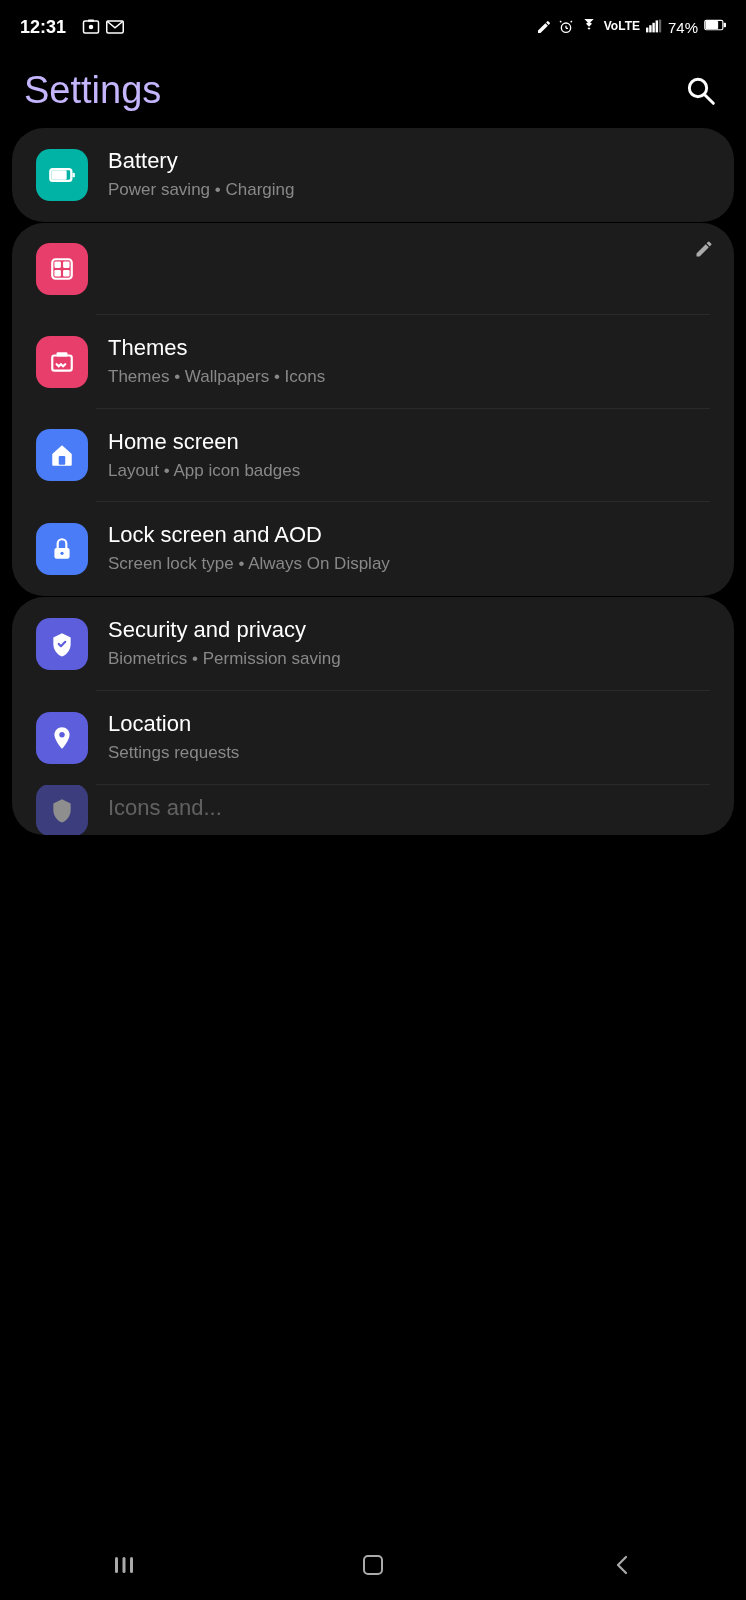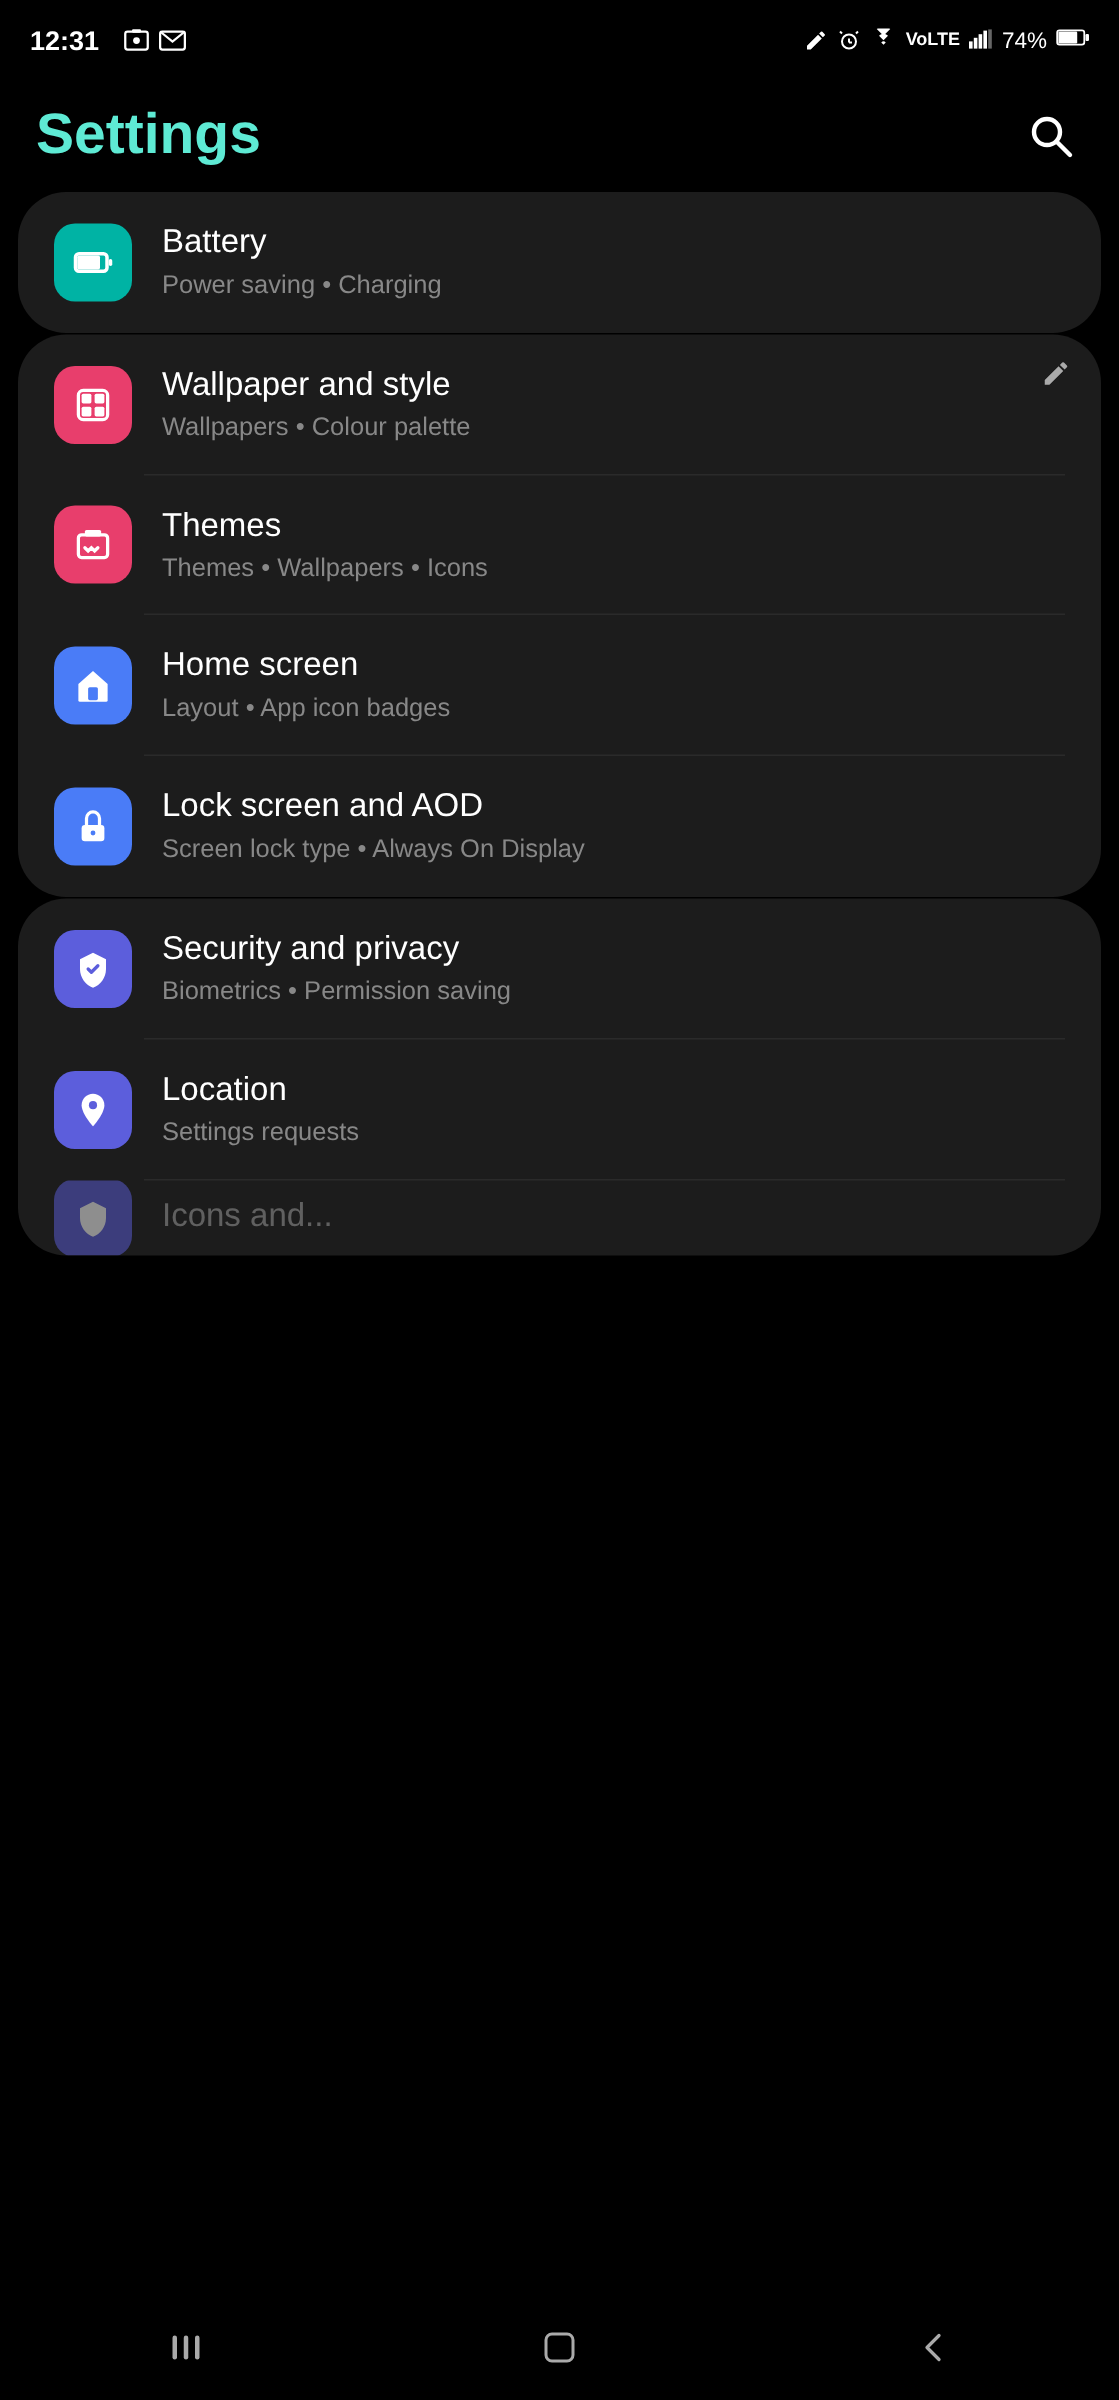--- a/index.html
+++ b/index.html
@@ -50,22 +50,22 @@
     
     .header {
       display: flex;
       justify-content: space-between;
       align-items: center;
       padding: 18px 24px 16px 24px;
     }
 
     .header-title {
       font-size: 38px;
-      font-weight: 700;
-      color: #5eead4;
+      font-weight: 400;
+      color: #c4b5fd;
     }
 
     .search-icon-btn {
       width: 44px;
       height: 44px;
       display: flex;
       align-items: center;
       justify-content: center;
       cursor: pointer;
     }
@@ -275,24 +275,20 @@
   <div class="settings-item">
     <div class="item-icon icon-pink">
       <svg width="26" height="26" viewBox="0 0 24 24" fill="white">
         <rect x="3" y="3" width="18" height="18" rx="3" fill="none" stroke="white" stroke-width="2"></rect>
         <rect x="5" y="5" width="6" height="6" rx="1" fill="white"></rect>
         <rect x="13" y="5" width="6" height="6" rx="1" fill="white"></rect>
         <rect x="5" y="13" width="6" height="6" rx="1" fill="white"></rect>
         <rect x="13" y="13" width="6" height="6" rx="1" fill="white"></rect>
       </svg>
     </div>
-    <div class="item-text">
-      <div class="item-title">Wallpaper and style</div>
-      <div class="item-subtitle">Wallpapers • Colour palette</div>
-    </div>
   </div>
 
   <div class="settings-item">
     <div class="item-icon icon-pink2">
       <svg width="26" height="26" viewBox="0 0 24 24" fill="white">
         <path d="M7 14l2 2 2-2 2 2 2-2" stroke="white" stroke-width="2" fill="none" stroke-linecap="round"></path>
         <rect x="3" y="6" width="18" height="14" rx="2" fill="none" stroke="white" stroke-width="2"></rect>
         <rect x="7" y="3" width="10" height="4" rx="1" fill="white"></rect>
       </svg>
     </div>

